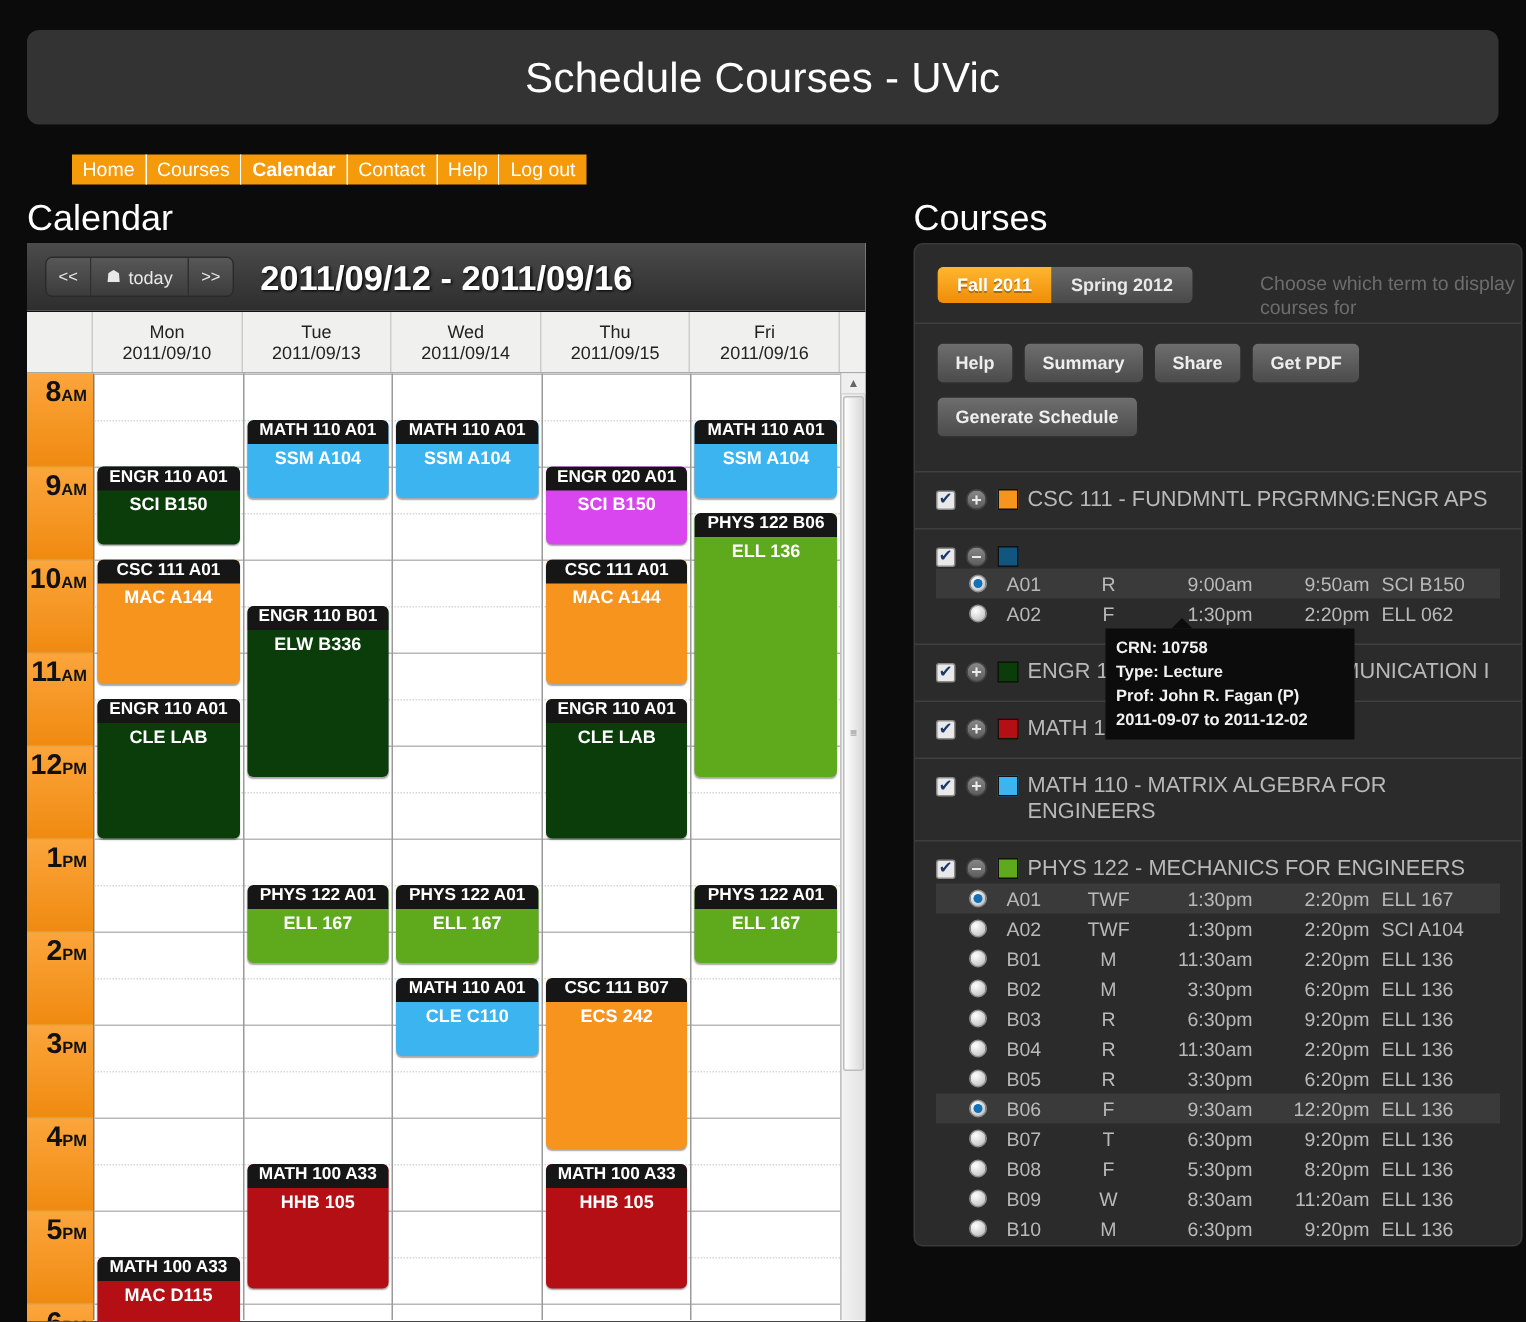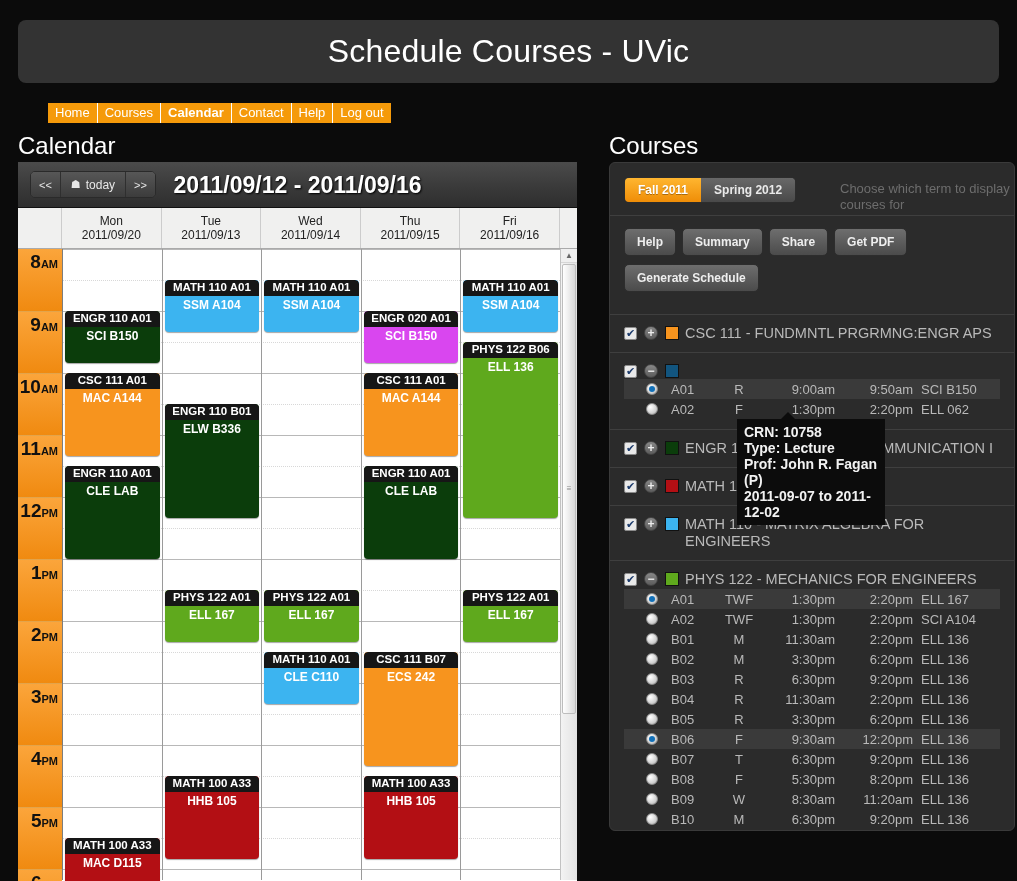--- a/index.html
+++ b/index.html
@@ -11,21 +11,21 @@
     overflow: hidden;
   }
   #page { position: relative; width: 1017px; height: 881px; background:#0b0b0b; }
 
   
   .app-header {
     position:absolute; left:18px; top:20px; width:981px; height:63px;
     background:#333333; border-radius:8px;
     display:flex; align-items:center; justify-content:center;
   }
-  .app-header .title { color:#fff; font-size:32px; letter-spacing:0.2px; }
+  .app-header .title { color:#fff; font-size:28px; letter-spacing:0.2px; }
 
   
   .nav {
     position:absolute; left:48px; top:103px;
     display:flex; height:20px; align-items:stretch;
   }
   .nav a {
     background:#f59a0a; color:#ffffff; text-decoration:none;
     font-size:13px; line-height:20px; padding:0 7px;
     border-right:1px solid #ffffff; display:block; white-space:nowrap;
@@ -195,22 +195,22 @@
     border-radius:50%; background:#1270b8;
   }
   .s-id { width:46px; flex:0 0 46px; }
   .s-days { width:44px; flex:0 0 44px; text-align:center; }
   .s-start { width:74px; flex:0 0 74px; text-align:right; }
   .s-end { width:78px; flex:0 0 78px; text-align:right; }
   .s-room { width:72px; flex:0 0 72px; text-align:left; padding-left:8px; }
 
   
   #tooltip {
-    position:absolute; left:737px; top:419px; width:148px;
-    background:#0c0c0c; color:#f2f2f2; font-size:14px; font-weight:bold;
+    position:absolute; left:737px; top:419px; width:166px;
+    background:#0c0c0c; color:#f2f2f2; font-size:11px; font-weight:bold;
     line-height:16px; padding:5px 7px; z-index:50;
   }
   #tooltip .tip-arrow {
     position:absolute; top:-7px; left:44px; width:0; height:0;
     border-left:7px solid transparent; border-right:7px solid transparent;
     border-bottom:7px solid #0c0c0c;
   }
 </style>
 </head>
 <body>
@@ -244,21 +244,21 @@
         </div>
         <div>&gt;&gt;</div>
       </div>
       <div class="cal-period">2011/09/12 - 2011/09/16</div>
     </div>
 
     <div class="cal-headrow" id="cal-headrow">
         <div class="gutter"></div>
         <div class="dcol">
           <div>Mon</div>
-          <div>2011/09/20</div>
+          <div>2011/09/10</div>
         </div>
         <div class="dcol">
           <div>Tue</div>
           <div>2011/09/13</div>
         </div>
         <div class="dcol">
           <div>Wed</div>
           <div>2011/09/14</div>
         </div>
         <div class="dcol">

